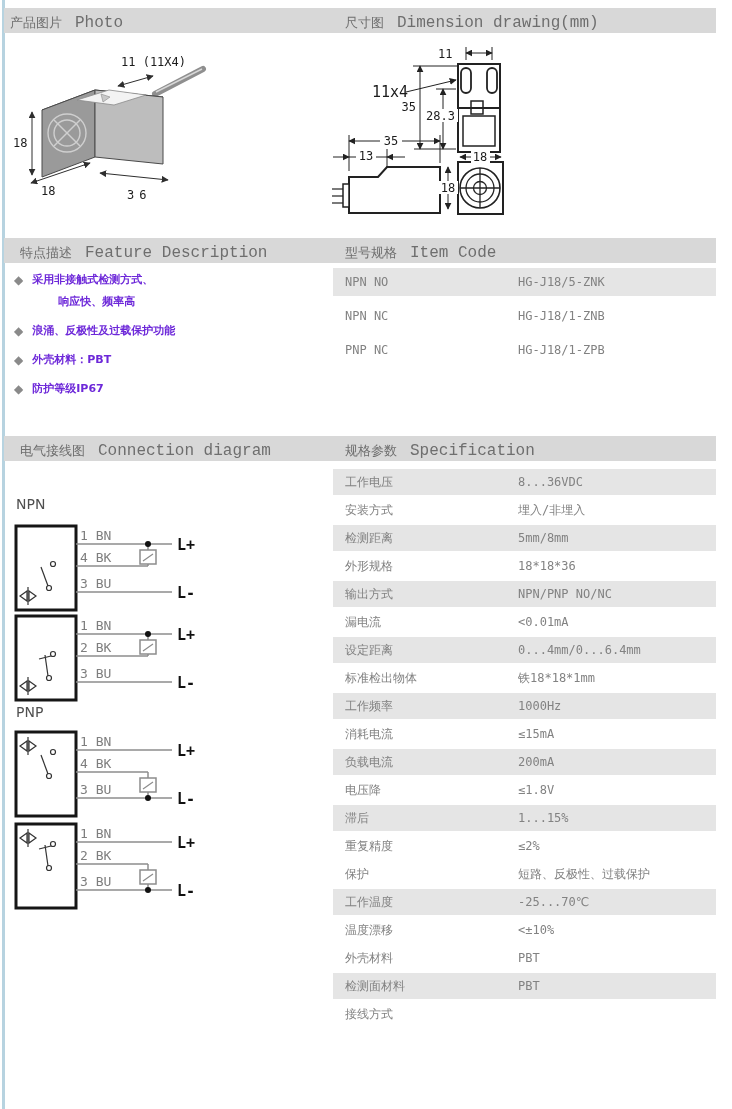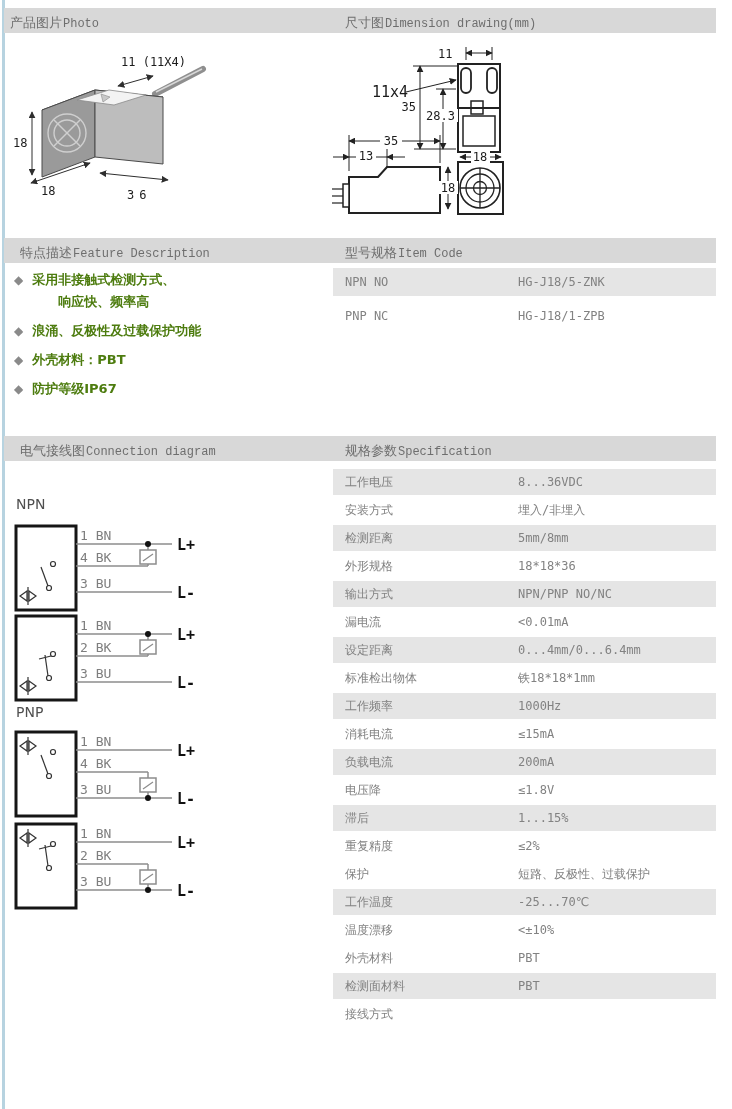--- a/index.html
+++ b/index.html
@@ -5,27 +5,27 @@
   html,body{margin:0;padding:0;}
   body{
     width:732px;height:1109px;position:relative;background:#fff;
     font-family:"DejaVu Sans",sans-serif;overflow:hidden;
   }
   .accent-line{position:absolute;left:2px;top:0;width:3px;height:1109px;background:#b7d3e0;}
   
   .hbar{position:absolute;left:4px;width:712px;height:25px;background:#d8d8d8;}
   .hbar .t{position:absolute;top:4px;white-space:nowrap;color:#6e6e6e;}
   .t .zh{font-size:13px;}
-  .t .en{font-family:"Liberation Mono",monospace;font-size:12px;margin-left:1px;}
+  .t .en{font-family:"Liberation Mono",monospace;font-size:16px;margin-left:13px;}
   .pos-l1{left:6px;} .pos-l2{left:16px;} .pos-r{left:341px;}
   
   .features{position:absolute;left:14px;top:270px;width:305px;}
   .feat{display:flex;margin-bottom:9px;}
   .feat .bullet{color:#8a8a8a;font-size:12px;line-height:20px;margin-right:9px;}
-  .feat .lines{font-size:13px;font-weight:bold;color:#4d7c0f;line-height:20px;}
+  .feat .lines{font-size:11px;font-weight:bold;color:#6d28d9;line-height:20px;}
   .feat .l2{margin-left:26px;margin-top:2px;}
   .feat .l2:empty{display:none;}
   
   .dtable{position:absolute;left:333px;width:383px;}
   .itable{top:268px;text-align:right;}
   .stable{top:469px;}
   .dtable .row{position:relative;font-family:"DejaVu Sans Mono","DejaVu Sans",monospace;
     font-size:12px;color:#828282;}
   .itable .row{height:28px;line-height:28px;margin-bottom:6px;}
   .stable .row{height:26px;line-height:26px;margin-bottom:2px;}
@@ -205,20 +205,24 @@
     </div>
   </div>
 
 <div class="dtable itable">
 
     <div class="row shaded">
       <span class="c1">NPN NO</span>
       <span class="c2">HG-J18/5-ZNK</span>
     </div>
 
+    <div class="row">
+      <span class="c1">NPN NC</span>
+      <span class="c2">HG-J18/1-ZNB</span>
+    </div>
 
 
     <div class="row">
       <span class="c1">PNP NC</span>
       <span class="c2">HG-J18/1-ZPB</span>
     </div>
   </div>
 
 <div class="hbar" style="top:436px">
   <span class="t pos-l2">

